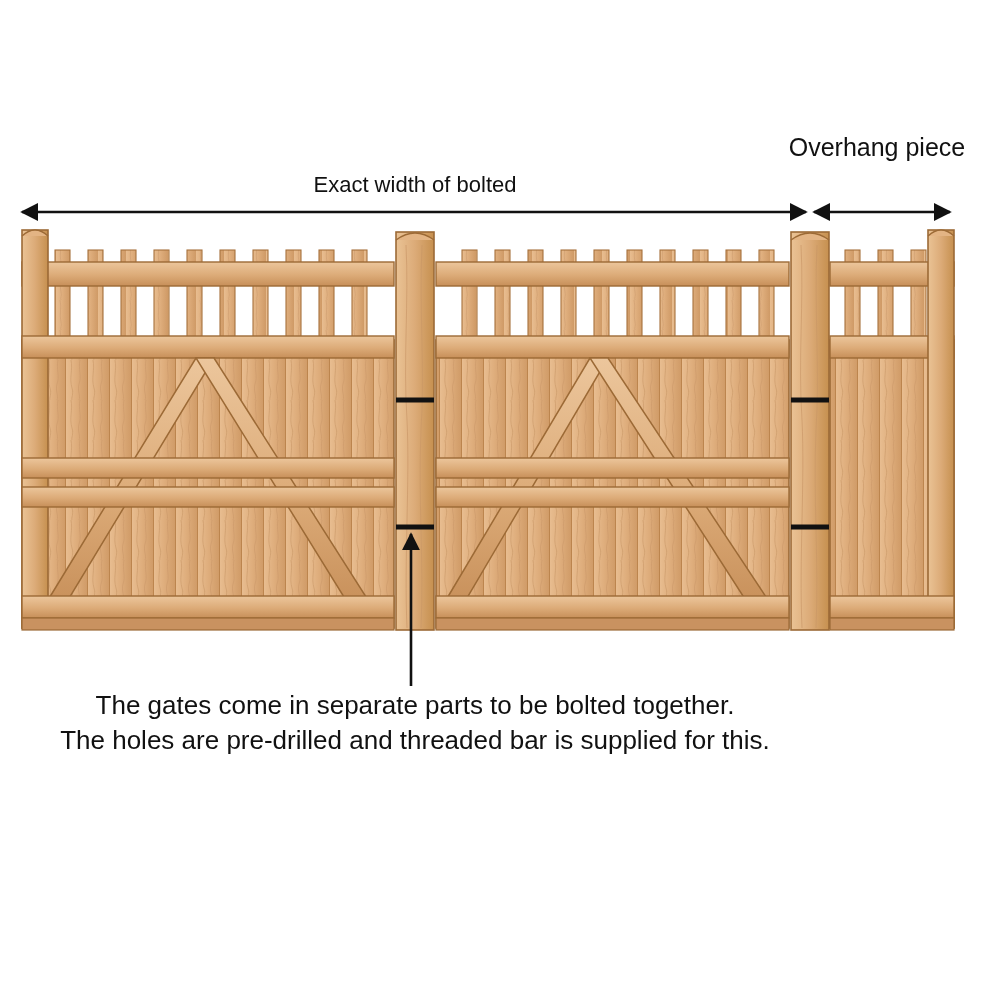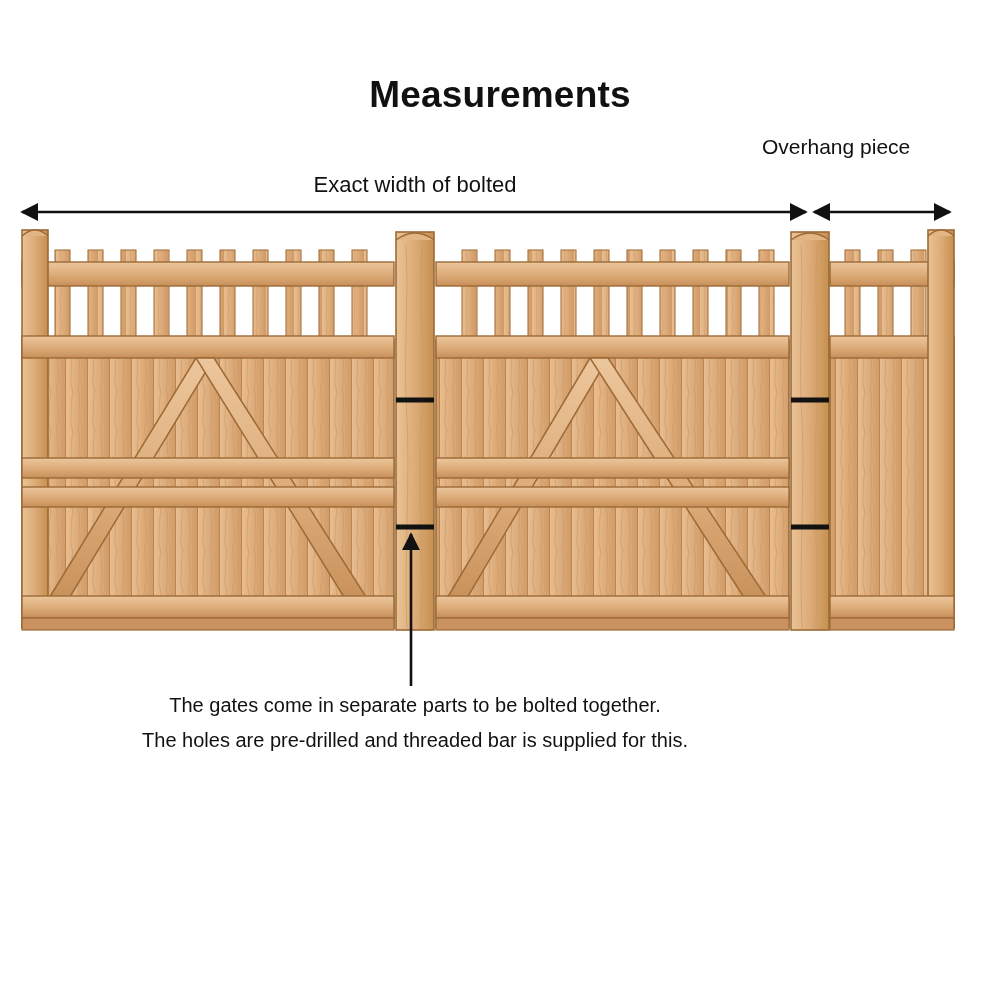--- a/index.html
+++ b/index.html
@@ -40,50 +40,49 @@
     top: 172px;
     width: 790px;
     text-align: center;
     font-size: 22px;
   }
   .label-overhang {
     position: absolute;
     left: 762px;
     top: 132px;
     width: 230px;
-    text-align: left;
-    font-size: 21px;
+    text-align: center;
+    font-size: 25px;
     line-height: 30px;
   }
   .note {
     position: absolute;
     left: 20px;
     top: 688px;
     width: 790px;
     text-align: center;
-    font-size: 20px;
+    font-size: 26px;
     line-height: 35px;
   }
   .note .line2 { white-space: nowrap; }
 
   
   svg.art {
     position: absolute;
     left: 0;
     top: 0;
     width: 1000px;
     height: 1000px;
   }
 </style>
 </head>
 <body>
 
 <div class="stage">
 
-  <div class="title">Measurements</div>
   <div class="label-width">Exact width of bolted</div>
 
   <div class="label-overhang">
     <div>Overhang piece</div>
   </div>
 
   <div class="note">
     <div class="line1">The gates come in separate parts to be bolted together.</div>
     <div class="line2">The holes are pre-drilled and threaded bar is supplied for this.</div>
   </div>

